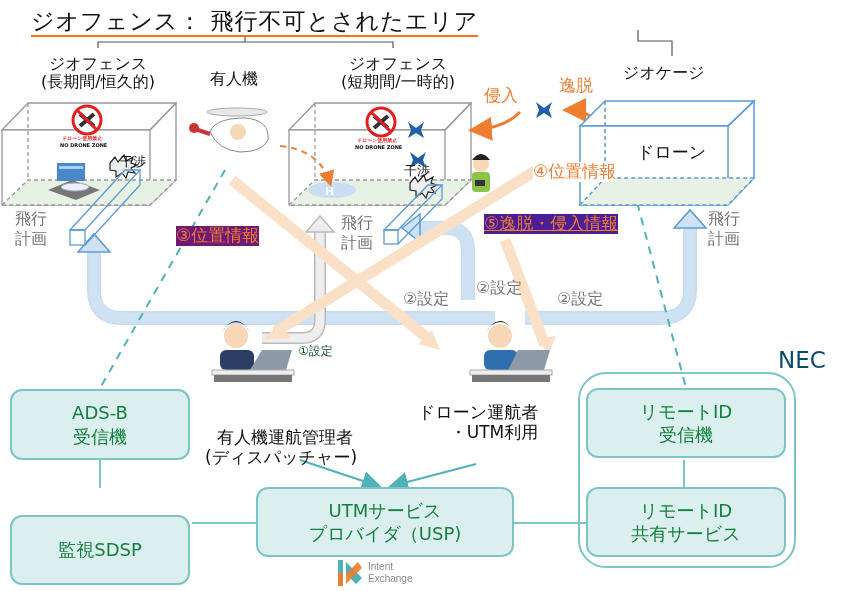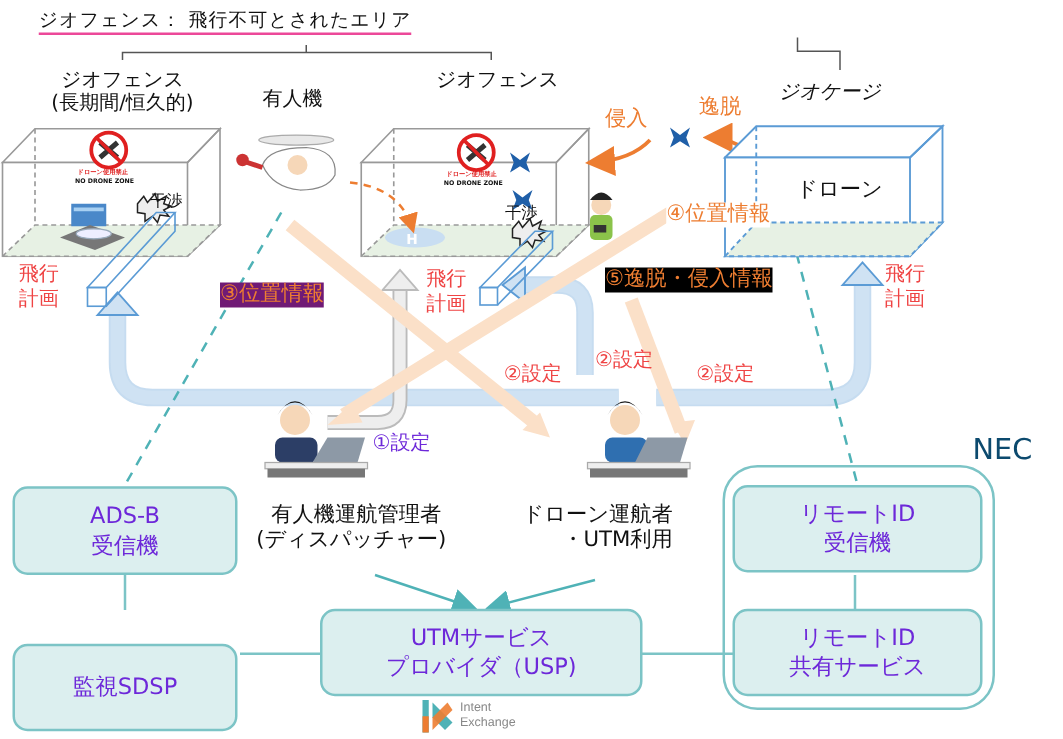--- a/index.html
+++ b/index.html
@@ -1,24 +1,24 @@
 <!DOCTYPE html>
 <html><head>
 <meta charset="utf-8">
 <style>
   html,body{margin:0;padding:0;background:#fff;}
   body{width:850px;height:591px;position:relative;overflow:hidden;font-family:"DejaVu Sans","Liberation Sans",sans-serif;}
   #stage{position:absolute;left:0;top:0;width:850px;height:591px;}
   .t{position:absolute;white-space:nowrap;line-height:1.15;}
-  .title{font-size:15px;color:#111;border-bottom:2px solid #ec4899;padding-bottom:1px;letter-spacing:1px;}
+  .title{font-size:23px;color:#111;border-bottom:2px solid #f97316;padding-bottom:1px;letter-spacing:1px;}
   .lbl{font-size:16px;color:#111;text-align:center;}
-  .blue{color:#ef4444;font-size:16px;line-height:1.25;}
+  .blue{color:#737373;font-size:16px;line-height:1.25;}
   .orange{color:#ed7d31;font-size:16px;text-align:right;}
-  .grey{color:#6d28d9;font-size:16px;}
-  .box{position:absolute;background:#dcefef;border:2px solid #7cc4c6;border-radius:12px;color:#6d28d9;font-size:18px;text-align:center;display:flex;align-items:center;justify-content:center;line-height:1.3;}
+  .grey{color:#14532d;font-size:12px;}
+  .box{position:absolute;background:#dcefef;border:2px solid #7cc4c6;border-radius:12px;color:#15803d;font-size:18px;text-align:center;display:flex;align-items:center;justify-content:center;line-height:1.3;}
   .nec-frame{position:absolute;border:2px solid #7cc4c6;border-radius:28px;}
   .logo-text{position:absolute;font-size:10px;color:#888;line-height:1.15;font-family:"Liberation Sans",sans-serif;}
 </style>
 </head>
 <body>
 
 <div id="stage">
 
 <svg width="850" height="591" style="position:absolute;left:0;top:0">
   <defs>
@@ -181,22 +181,23 @@
 
 <div class="t title" style="left:31px;top:8px;">ジオフェンス： 飛行不可とされたエリア</div>
 
 <div class="t lbl" style="left:28px;top:55px;width:140px;">
   <div>ジオフェンス</div>
   <div>(長期間/恒久的)</div>
 </div>
 <div class="t lbl" style="left:210px;top:70px;">有人機</div>
 <div class="t lbl" style="left:328px;top:55px;width:140px;">
   <div>ジオフェンス</div>
-</div>
-<div class="t lbl" style="left:623px;top:64px;font-style:italic;">ジオケージ</div>
+  <div>(短期間/一時的)</div>
+</div>
+<div class="t lbl" style="left:623px;top:64px;">ジオケージ</div>
 <div class="t lbl" style="left:637px;top:143px;font-size:17px;">ドローン</div>
 
 <div class="t" style="left:62px;top:136px;font-size:5px;color:#e02020;font-weight:bold;">ドローン使用禁止</div>
 <div class="t" style="left:60px;top:143px;font-size:5px;color:#111;font-weight:bold;">NO DRONE ZONE</div>
 <div class="t" style="left:357px;top:138px;font-size:5px;color:#e02020;font-weight:bold;">ドローン使用禁止</div>
 <div class="t" style="left:355px;top:145px;font-size:5px;color:#111;font-weight:bold;">NO DRONE ZONE</div>
 
 <div class="t" style="left:120px;top:155px;font-size:13px;color:#111;">干渉</div>
 <div class="t" style="left:404px;top:164px;font-size:13px;color:#111;">干渉</div>
 
@@ -205,28 +206,28 @@
 
 <div class="t blue" style="left:15px;top:209px;white-space:pre;">飛行
 計画</div>
 <div class="t blue" style="left:341px;top:213px;white-space:pre;">飛行
 計画</div>
 <div class="t blue" style="left:708px;top:209px;white-space:pre;">飛行
 計画</div>
 
 <div class="t orange" style="left:176px;top:226px;font-size:17px;background:#701a75;">③位置情報</div>
 <div class="t orange" style="left:533px;top:162px;font-size:17px;background:#fff;">④位置情報</div>
-<div class="t orange" style="left:484px;top:214px;font-size:17px;background:#000000;">⑤逸脱・侵入情報</div>
+<div class="t orange" style="left:484px;top:214px;font-size:17px;background:#4c1d95;text-decoration:underline;">⑤逸脱・侵入情報</div>
 <div class="t blue" style="left:403px;top:289px;font-size:16px;">②設定</div>
 <div class="t blue" style="left:476px;top:278px;font-size:16px;">②設定</div>
 <div class="t blue" style="left:557px;top:289px;font-size:16px;">②設定</div>
 <div class="t grey" style="left:298px;top:345px;">①設定</div>
 
 <div class="t lbl" style="left:205px;top:403px;width:200px;text-align:left;font-size:17px;">
-  <div style="padding-left:12px;">有人機運航管理者</div>
+  <div style="padding-left:12px;margin-top:25px;">有人機運航管理者</div>
   <div>(ディスパッチャー)</div>
 </div>
 <div class="t lbl" style="left:418px;top:403px;text-align:right;font-size:17px;">
   <div>ドローン運航者</div>
   <div>・UTM利用</div>
 </div>
 
 <div class="box" style="left:10px;top:389px;width:176px;height:67px;white-space:pre;">ADS-B
 受信機</div>
 <div class="box" style="left:10px;top:487px;width:176px;height:66px;margin-top:28px;">監視SDSP</div>

